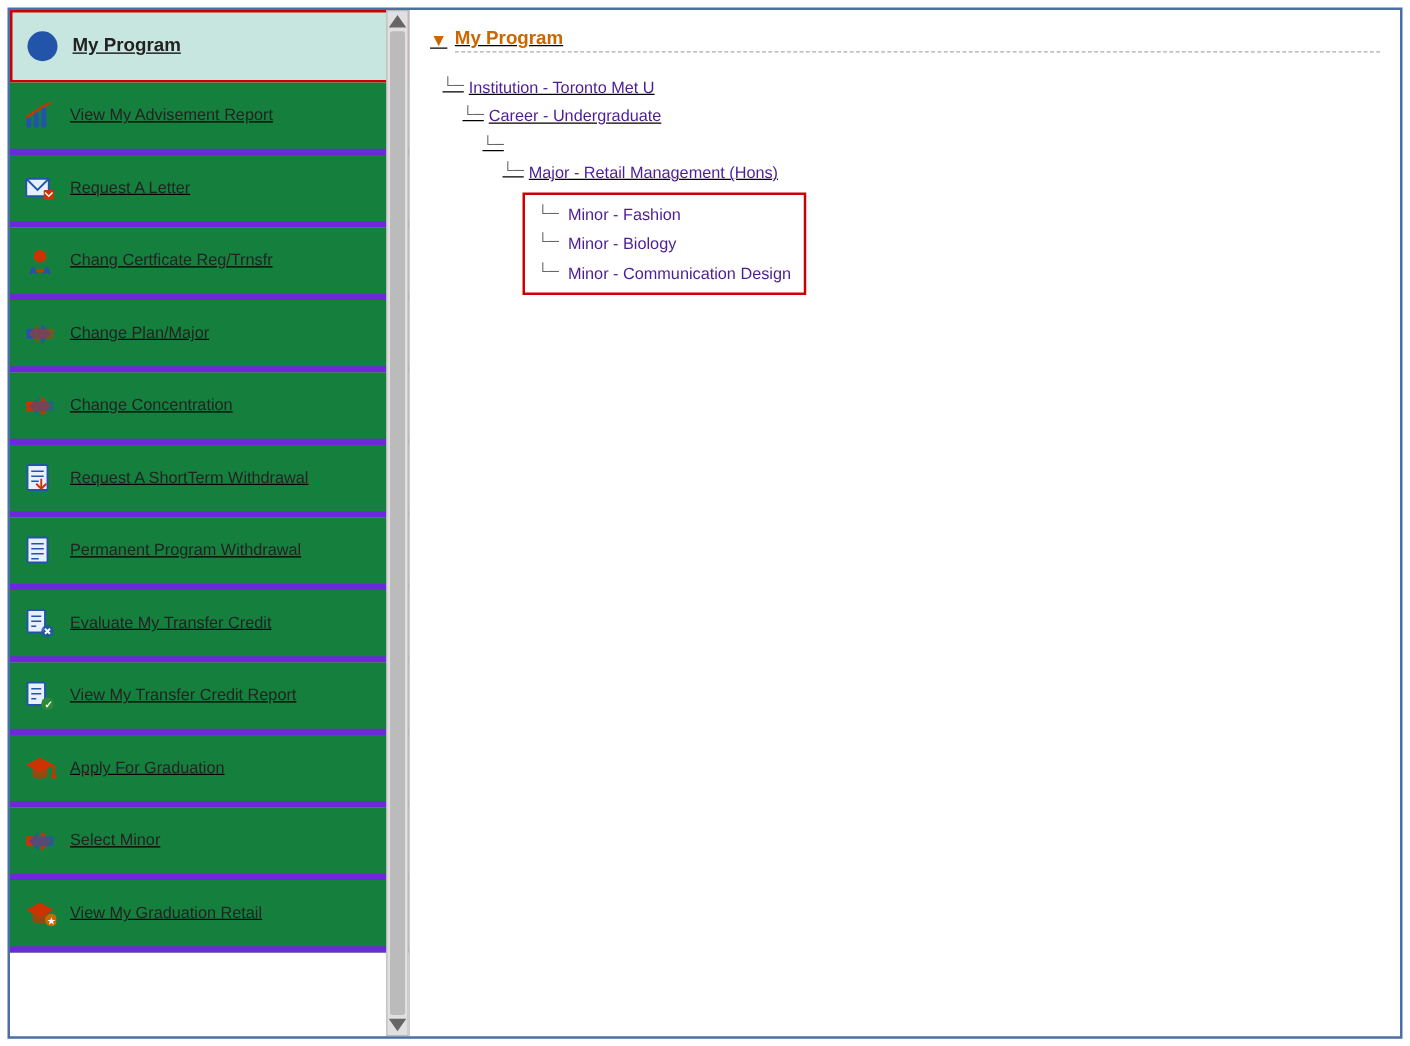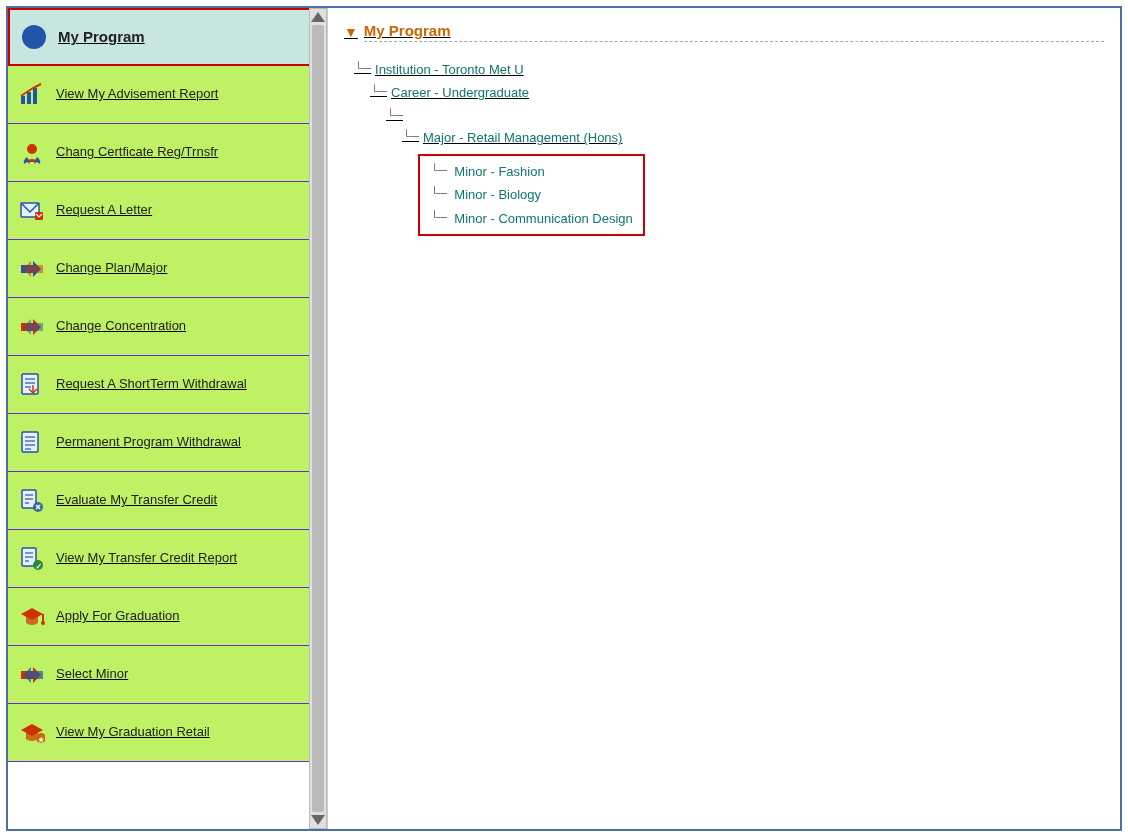--- a/index.html
+++ b/index.html
@@ -27,23 +27,23 @@
     }
     .sidebar-scroll {
       flex: 1;
       overflow-y: auto;
       overflow-x: hidden;
     }
     .sidebar-item {
       display: flex;
       align-items: center;
       padding: 12px 10px;
-      border-bottom: 1px solid #6d28d9;
+      border-bottom: 5px solid #6d28d9;
       cursor: pointer;
-      background: #bef264;
+      background: #15803d;
       min-height: 58px;
     }
     .sidebar-item.active {
       background: #c8e6e0;
       border: 2px solid #c00;
     }
     .sidebar-item .icon {
       width: 28px;
       height: 28px;
       margin-right: 10px;
@@ -118,21 +118,21 @@
       align-items: flex-start;
     }
     .tree-connector {
       color: #666;
       margin-right: 4px;
       font-size: 12px;
       white-space: pre;
     }
     .tree-label {
       font-size: 13px;
-      color: #0f766e;
+      color: #4c1d95;
     }
 
     
     .svg-icon svg {
       width: 26px;
       height: 26px;
     }
   </style>
 </head>
 <body>
@@ -158,39 +158,39 @@
             <polyline points="2,14 8,10 14,6 22,2" stroke="#cc3300" stroke-width="2" fill="none"></polyline>
           </svg>
         </div>
         <span class="label">View My Advisement Report</span>
       </div>
 
 
       <div class="sidebar-item">
         <div class="icon svg-icon">
           <svg viewBox="0 0 26 26" fill="none">
+            <rect x="2" y="5" width="18" height="14" rx="1" fill="#e8f0ff" stroke="#2255aa" stroke-width="1.5"></rect>
+            <polyline points="2,5 11,14 20,5" stroke="#2255aa" stroke-width="1.5" fill="none"></polyline>
+            <rect x="16" y="14" width="8" height="8" rx="1" fill="#cc3300"></rect>
+            <polyline points="17,16 20,19 23,16" stroke="white" stroke-width="1.2" fill="none"></polyline>
+          </svg>
+        </div>
+        <span class="label">Request A Letter</span>
+      </div>
+
+      <div class="sidebar-item">
+        <div class="icon svg-icon">
+          <svg viewBox="0 0 26 26" fill="none">
             <circle cx="13" cy="9" r="5" fill="#cc3300"></circle>
             <path d="M4 22 Q13 16 22 22" fill="#cc3300"></path>
             <path d="M8 17 Q4 20 5 24 L8 22 L11 24 Q10 20 8 17Z" fill="#2255aa"></path>
             <path d="M18 17 Q22 20 21 24 L18 22 L15 24 Q16 20 18 17Z" fill="#2255aa"></path>
           </svg>
         </div>
         <span class="label">Chang Certficate Reg/Trnsfr</span>
-      </div>
-
-      <div class="sidebar-item">
-        <div class="icon svg-icon">
-          <svg viewBox="0 0 26 26" fill="none">
-            <rect x="2" y="5" width="18" height="14" rx="1" fill="#e8f0ff" stroke="#2255aa" stroke-width="1.5"></rect>
-            <polyline points="2,5 11,14 20,5" stroke="#2255aa" stroke-width="1.5" fill="none"></polyline>
-            <rect x="16" y="14" width="8" height="8" rx="1" fill="#cc3300"></rect>
-            <polyline points="17,16 20,19 23,16" stroke="white" stroke-width="1.2" fill="none"></polyline>
-          </svg>
-        </div>
-        <span class="label">Request A Letter</span>
       </div>
 
       <div class="sidebar-item">
         <div class="icon svg-icon">
           <svg viewBox="0 0 26 26" fill="none">
             <polygon points="2,9 14,9 14,5 22,13 14,21 14,17 2,17" fill="#2255aa"></polygon>
             <polygon points="24,17 12,17 12,21 4,13 12,5 12,9 24,9" fill="#cc3300" opacity="0.5"></polygon>
           </svg>
         </div>
         <span class="label">Change Plan/Major</span>

